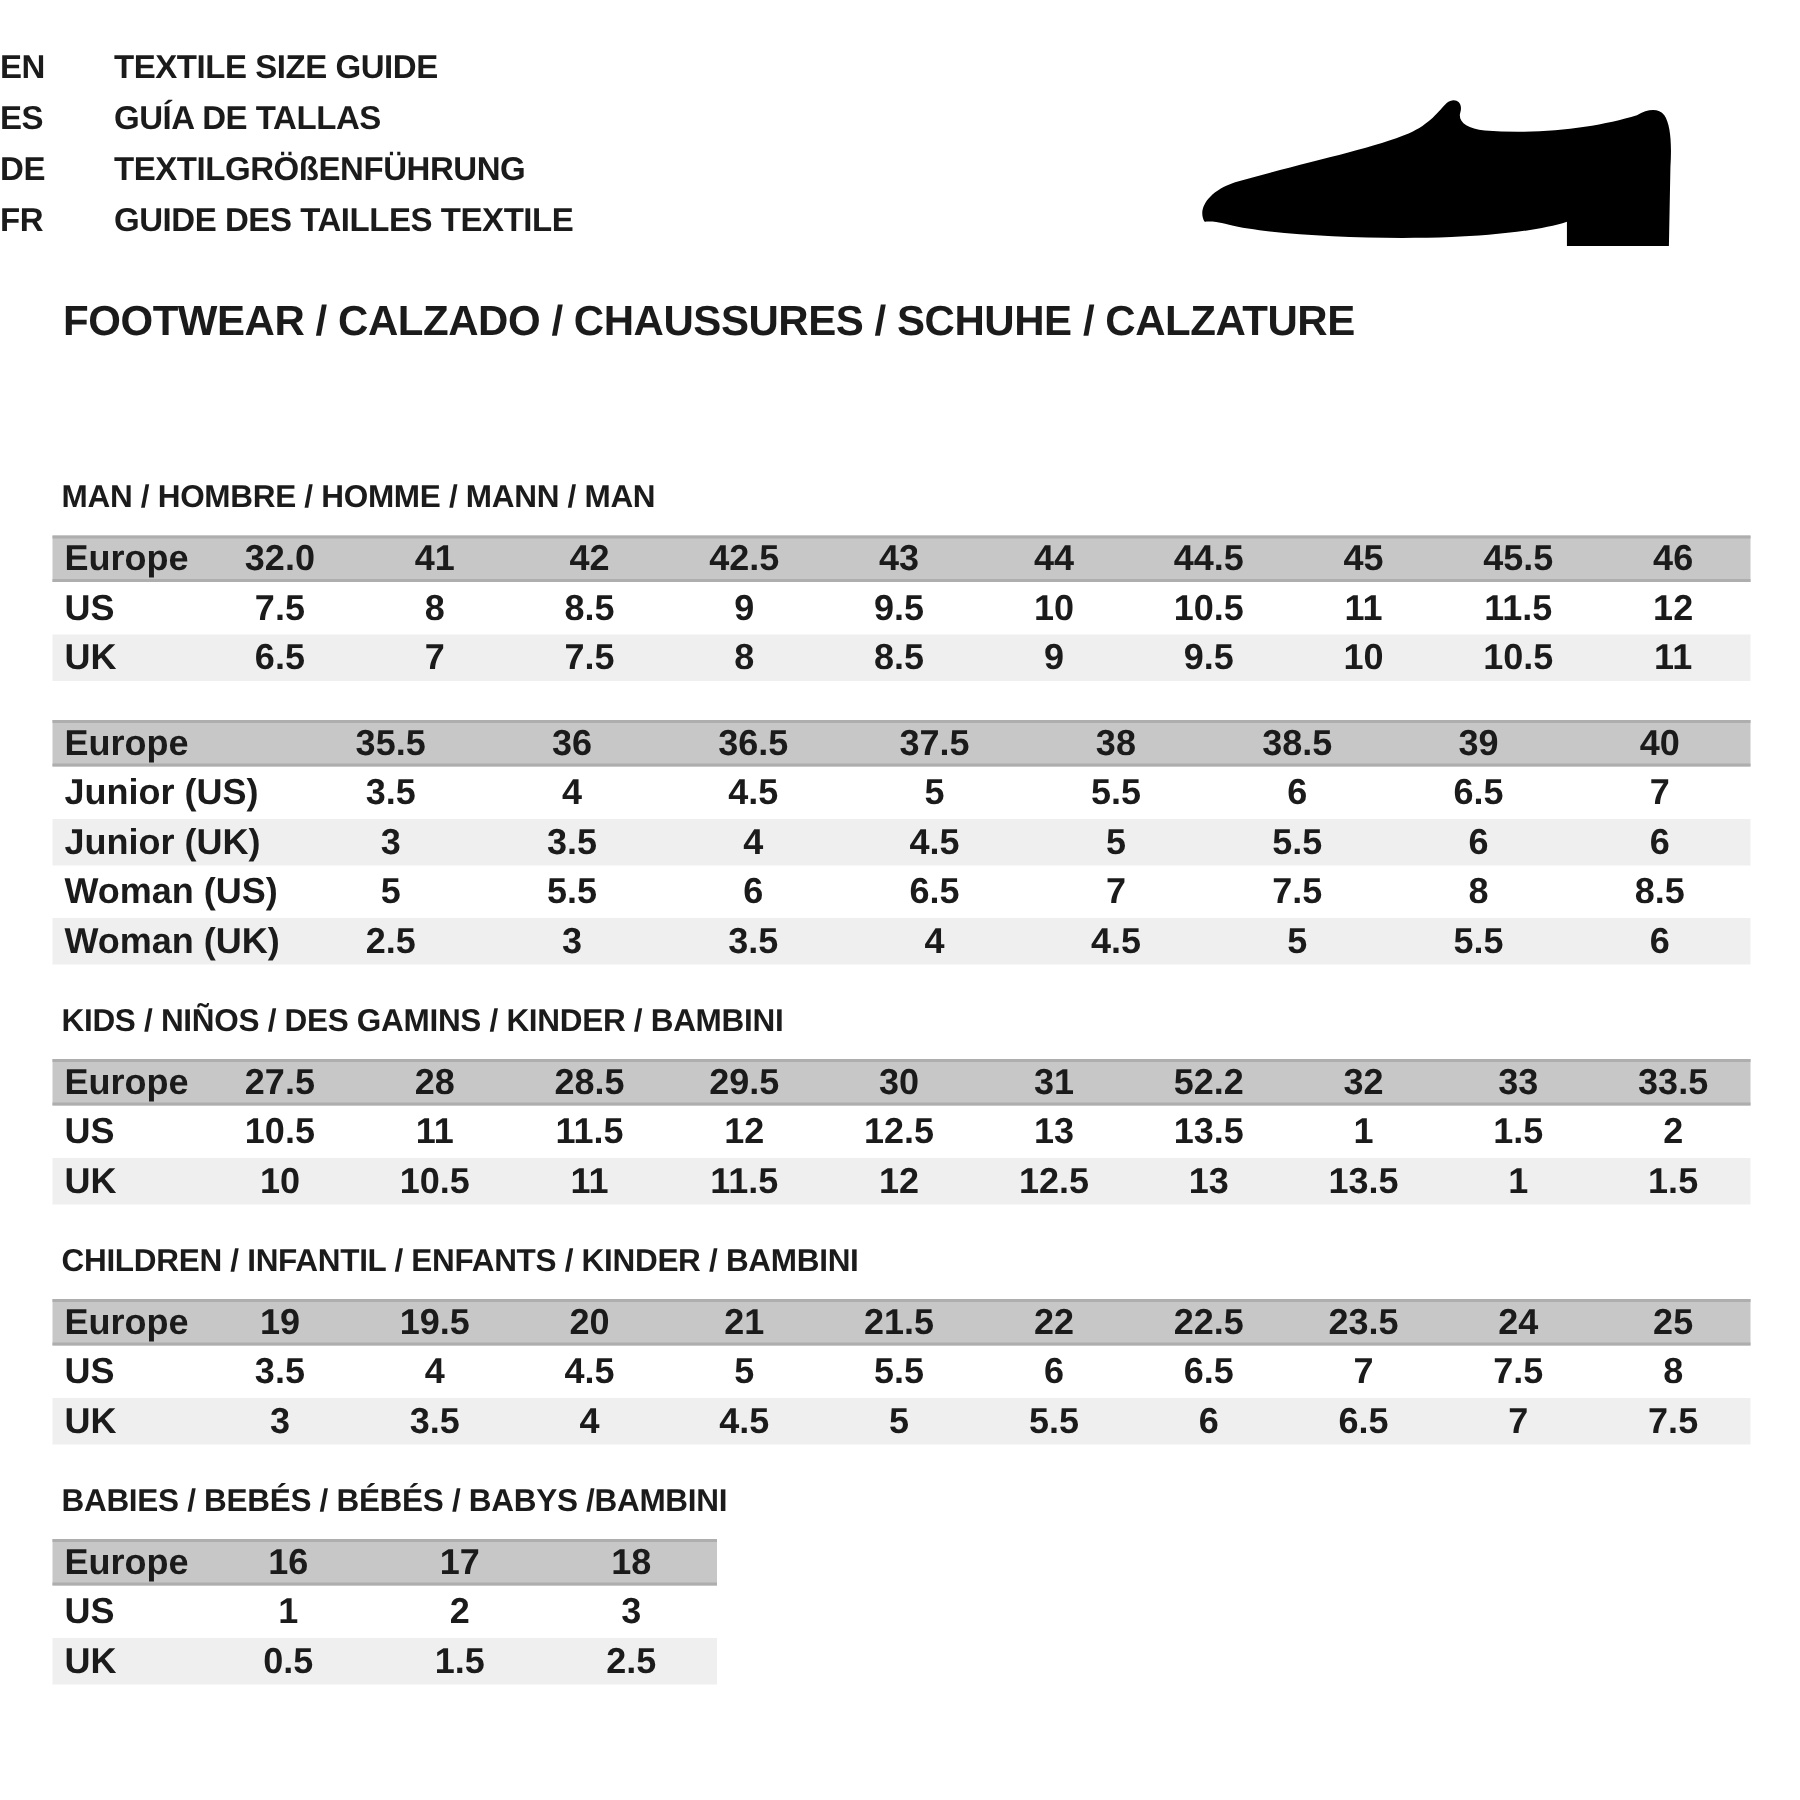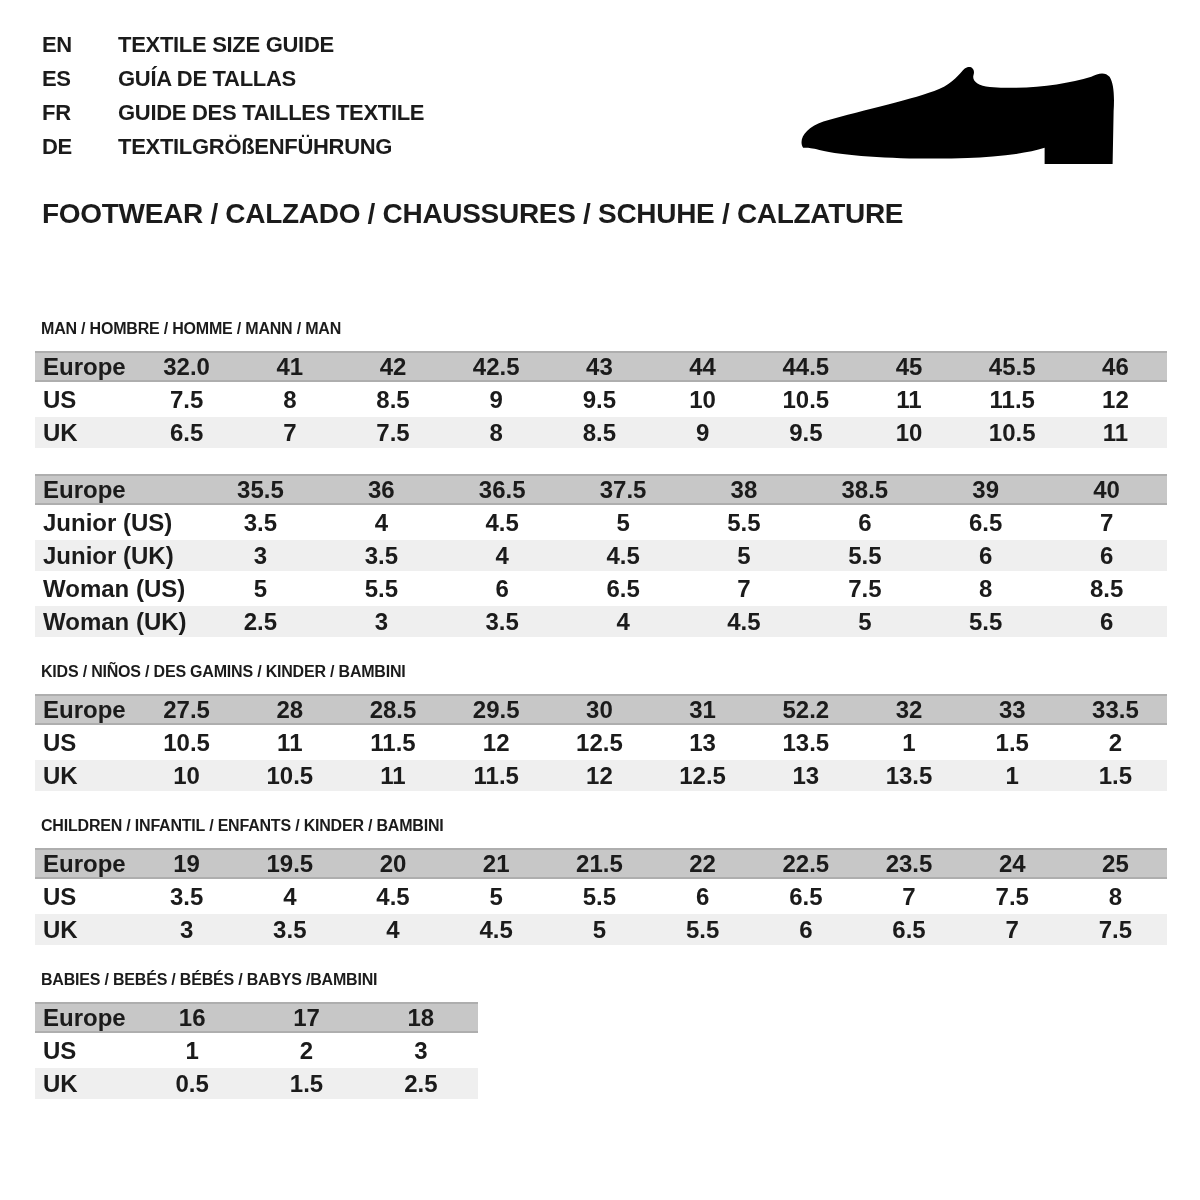--- a/index.html
+++ b/index.html
@@ -10,21 +10,20 @@
     width: 1200px;
     height: 1200px;
     position: relative;
     overflow: hidden;
     font-weight: 700;
   }
 
   
   .lang-block {
     padding-top: 32px;
-    margin-left: 42px;
   }
   .lang-row {
     display: flex;
     align-items: baseline;
     height: 34px;
     font-size: 22px;
     letter-spacing: -0.3px;
   }
   .lang-code { width: 76px; }
   .lang-label { }
@@ -43,21 +42,21 @@
     top: 60px;
     width: 345px;
     height: 128px;
   }
   .shoe-icon svg { width: 100%; height: 100%; }
 
   
   .section { margin: 26px 0 0 35px; }
   .section--first { margin-top: 90px; }
   .section-title {
-    font-size: 16px;
+    font-size: 21px;
     letter-spacing: -0.2px;
     margin: 0 17px 13px 6px;
   }
   .size-table {
     display: flex;
     flex-direction: column;
     gap: 2px;
     width: 1132px;
   }
   .size-table--babies { width: 443px; }
@@ -91,26 +90,26 @@
 <div class="lang-block">
   <div class="lang-row">
     <span class="lang-code">EN</span>
     <span class="lang-label">TEXTILE SIZE GUIDE</span>
   </div>
   <div class="lang-row">
     <span class="lang-code">ES</span>
     <span class="lang-label">GUÍA DE TALLAS</span>
   </div>
   <div class="lang-row">
+    <span class="lang-code">DE</span>
+    <span class="lang-label">TEXTILGRÖßENFÜHRUNG</span>
+  </div>
+  <div class="lang-row">
     <span class="lang-code">FR</span>
     <span class="lang-label">GUIDE DES TAILLES TEXTILE</span>
-  </div>
-  <div class="lang-row">
-    <span class="lang-code">DE</span>
-    <span class="lang-label">TEXTILGRÖßENFÜHRUNG</span>
   </div>
 </div>
 
 <div class="shoe-icon">
   <svg viewBox="0 0 340 125" xmlns="http://www.w3.org/2000/svg" aria-hidden="true">
     <path fill="#000000" d="M 8 86
       C 3 78 10 66 28 60
       C 70 48 118 38 142 28
       C 156 22 162 13 167 8
       C 172 4 178 7 176 14

